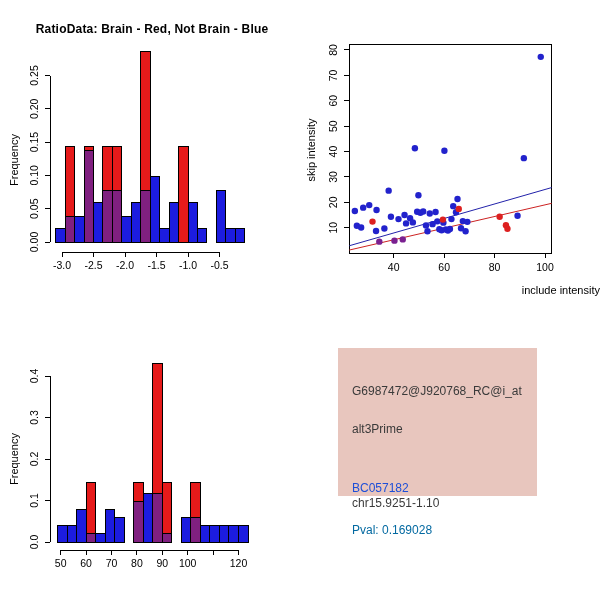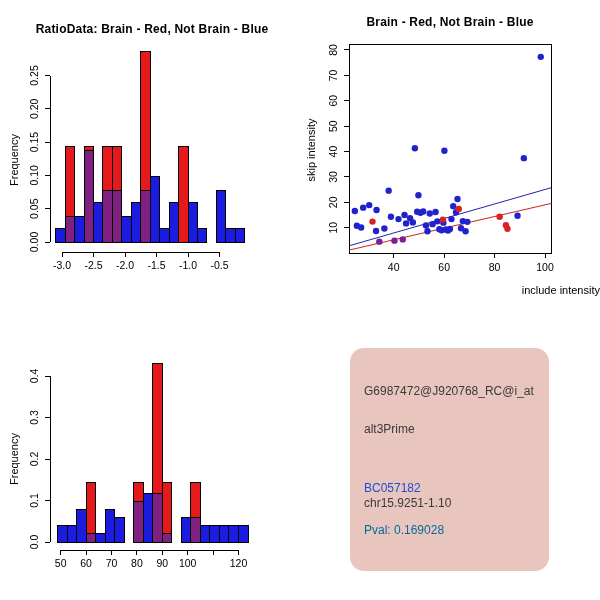--- a/index.html
+++ b/index.html
@@ -9,21 +9,21 @@
   }
   #chart-svg{position:absolute;left:0;top:0;}
   .chart-title{
     position:absolute;width:300px;text-align:center;
     font-weight:bold;font-size:12px;letter-spacing:.2px;color:#000;
   }
   .axis-title{position:absolute;font-size:11px;color:#000;text-align:center;}
   .axis-title.h{width:300px;}
   .axis-title.v{width:120px;height:14px;transform:rotate(-90deg);transform-origin:center;line-height:14px;}
   #info-panel{
-    position:absolute;left:350px;top:348px;width:199px;height:223px;border-radius:14px;
+    position:absolute;left:338px;top:348px;width:199px;height:148px;
   }
   .info-line{position:absolute;left:14px;font-size:12px;white-space:nowrap;}
 </style>
 </head>
 <body>
 
 <div id="stage">
 
   <svg id="chart-svg" width="600" height="600">
       <rect x="55.699999999999996" y="228.68" width="9.449999999999996" height="13.319999999999993" fill="#1c1ce0" stroke="#000" stroke-width="1" shape-rendering="crispEdges"></rect>
@@ -202,21 +202,20 @@
       <circle cx="540.7534912718205" cy="56.83341463414635" r="3.2" fill="#2222cc"></circle>
       <circle cx="372.5064837905237" cy="221.61609756097562" r="3.2" fill="#dd2020"></circle>
       <circle cx="442.8826683291771" cy="219.58487804878047" r="3.2" fill="#dd2020"></circle>
       <circle cx="458.77406483790526" cy="208.9209756097561" r="3.2" fill="#dd2020"></circle>
       <circle cx="499.6376558603492" cy="216.79195121951219" r="3.2" fill="#dd2020"></circle>
       <circle cx="505.94376558603494" cy="225.17073170731706" r="3.2" fill="#dd2020"></circle>
       <circle cx="507.45723192019955" cy="228.72536585365853" r="3.2" fill="#dd2020"></circle>
     </svg>
 
   <div class="chart-title" style="left:2px;top:15px;margin-top:7px;">RatioData: Brain - Red, Not Brain - Blue</div>
-  <div class="chart-title" style="left:300px;top:15px;">Brain - Red, Not Brain - Blue</div>
 
   <div class="axis-title v" style="left:-46px;top:153px;">Frequency</div>
 
   <div class="axis-title h" style="left:300px;top:284px;text-align:right;">include intensity</div>
   <div class="axis-title v" style="left:251px;top:143px;">skip intensity</div>
 
   <div class="axis-title v" style="left:-46px;top:452px;">Frequency</div>
 
   <div id="info-panel" style="background: rgb(232, 198, 190);">
     <div class="info-line" style="top: 36px; color: rgb(58, 58, 58);">G6987472@J920768_RC@i_at</div>

